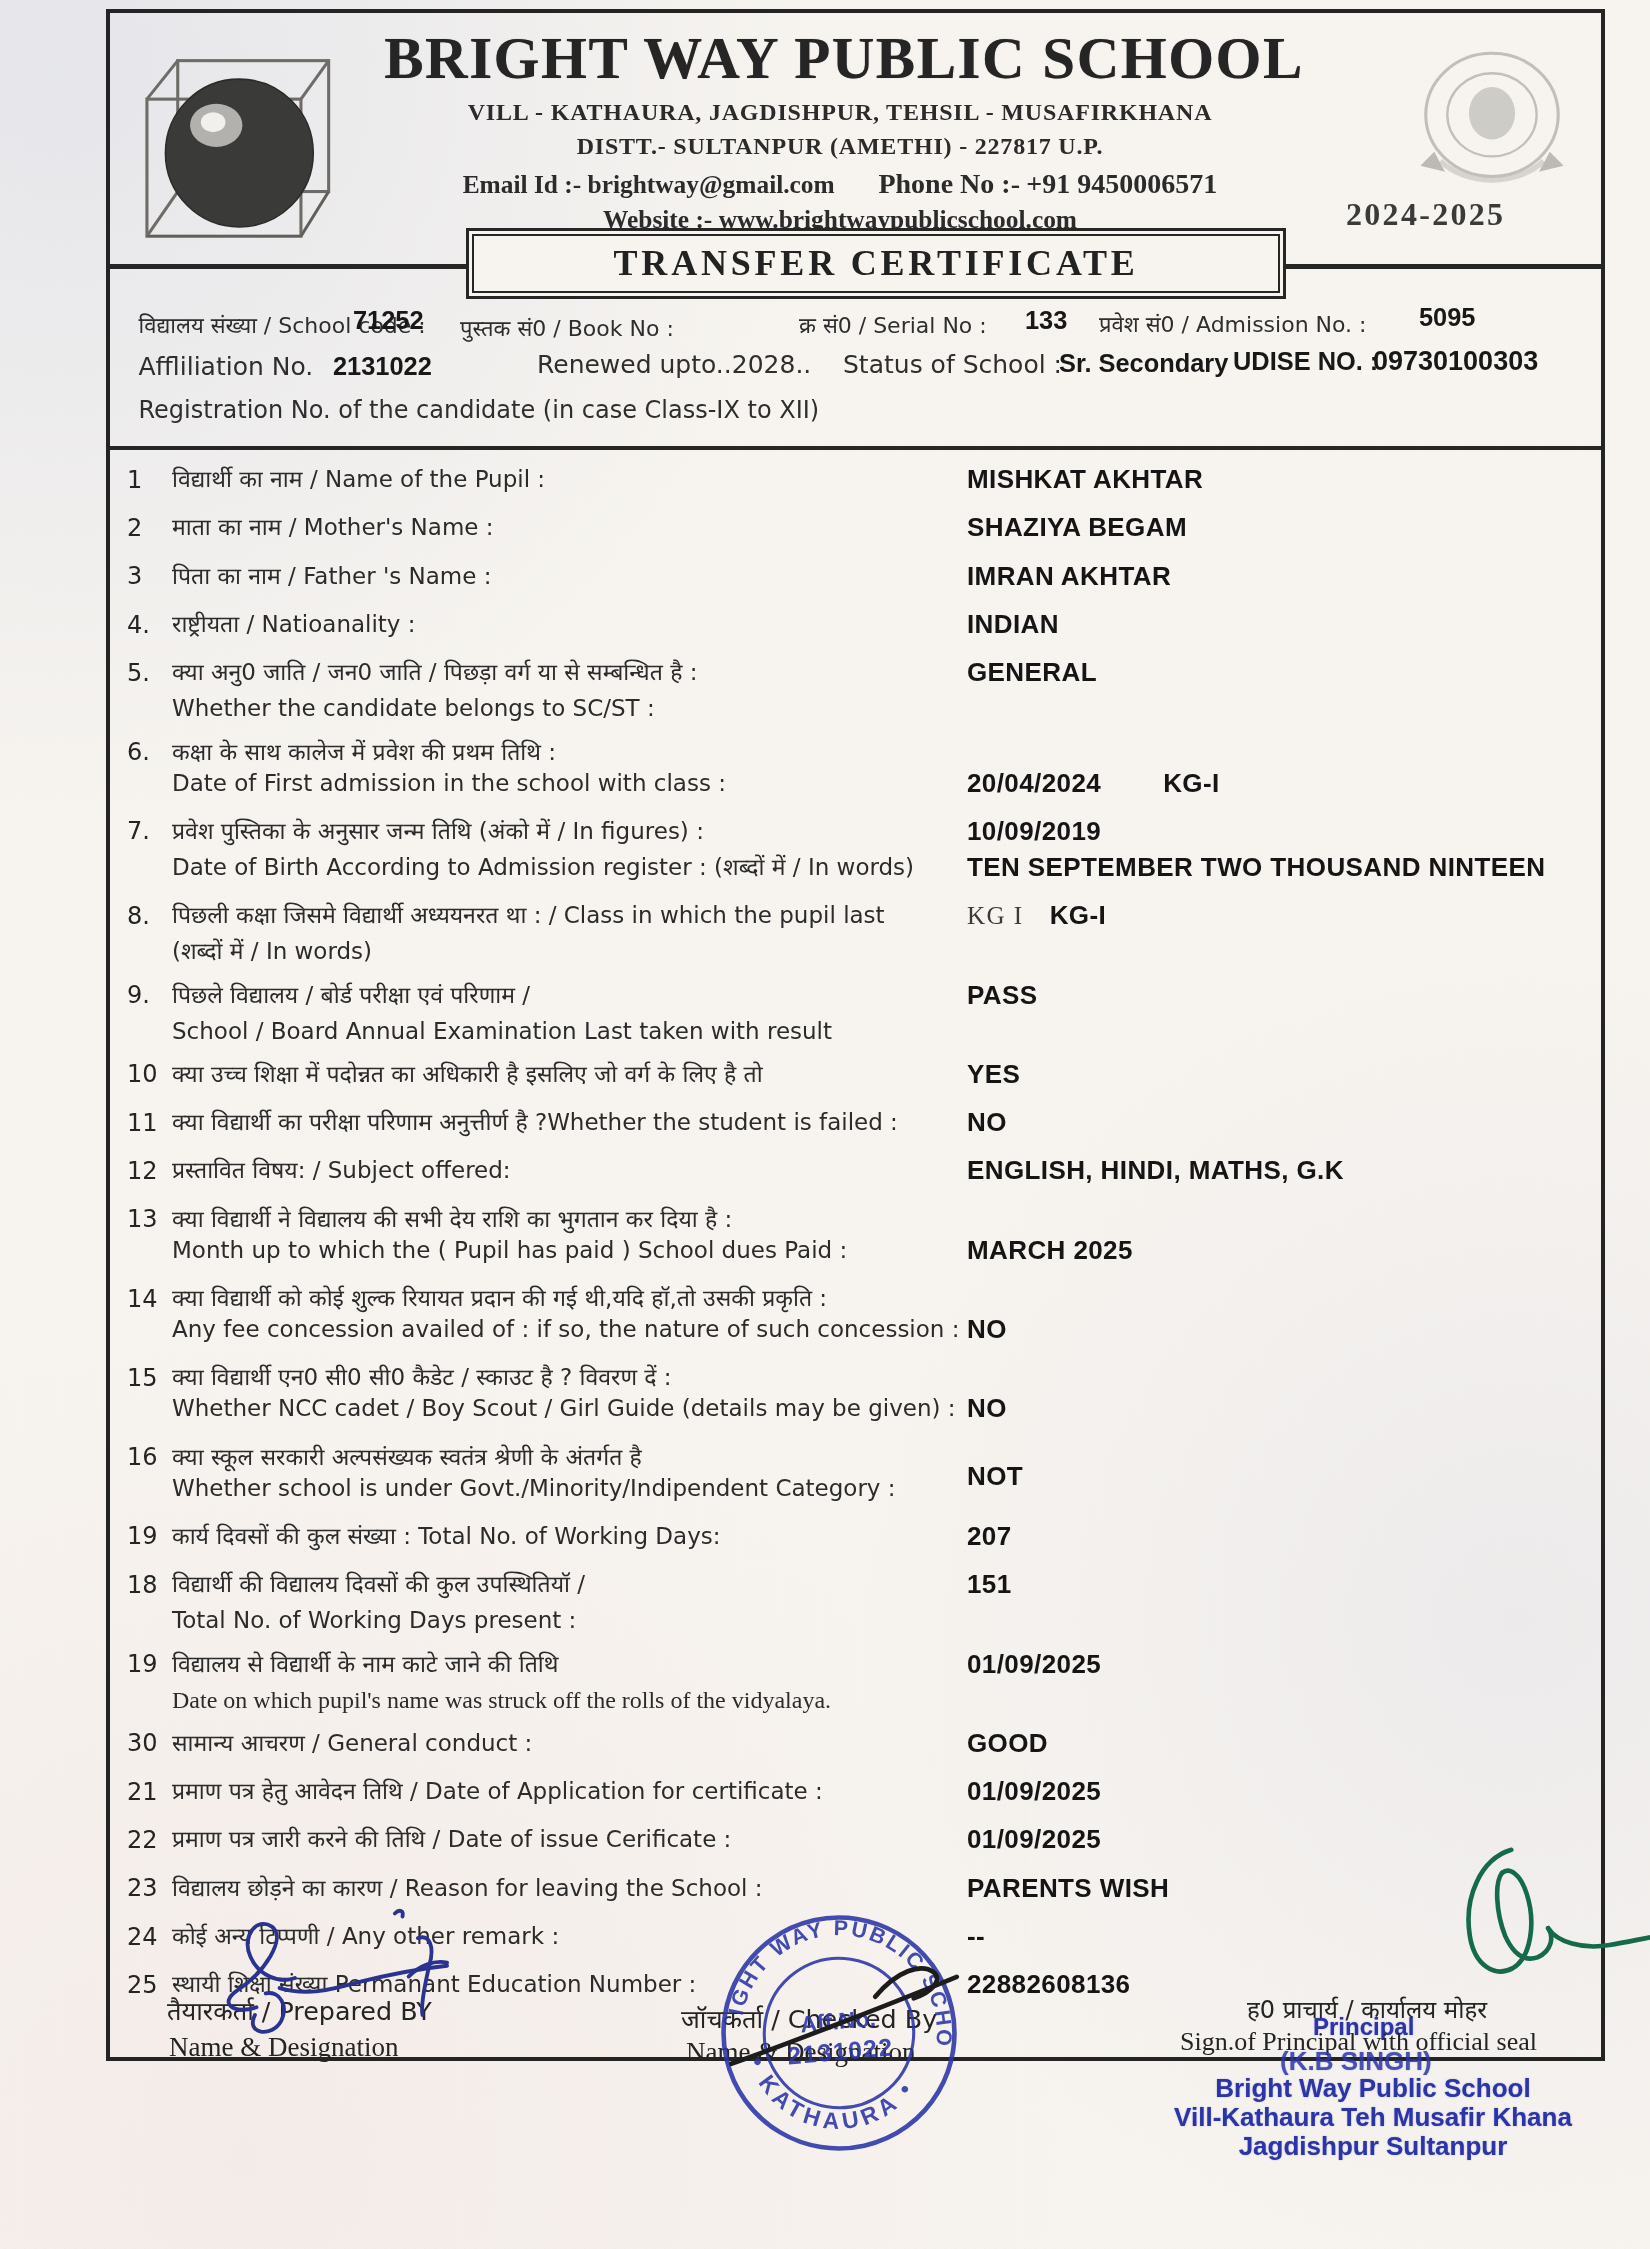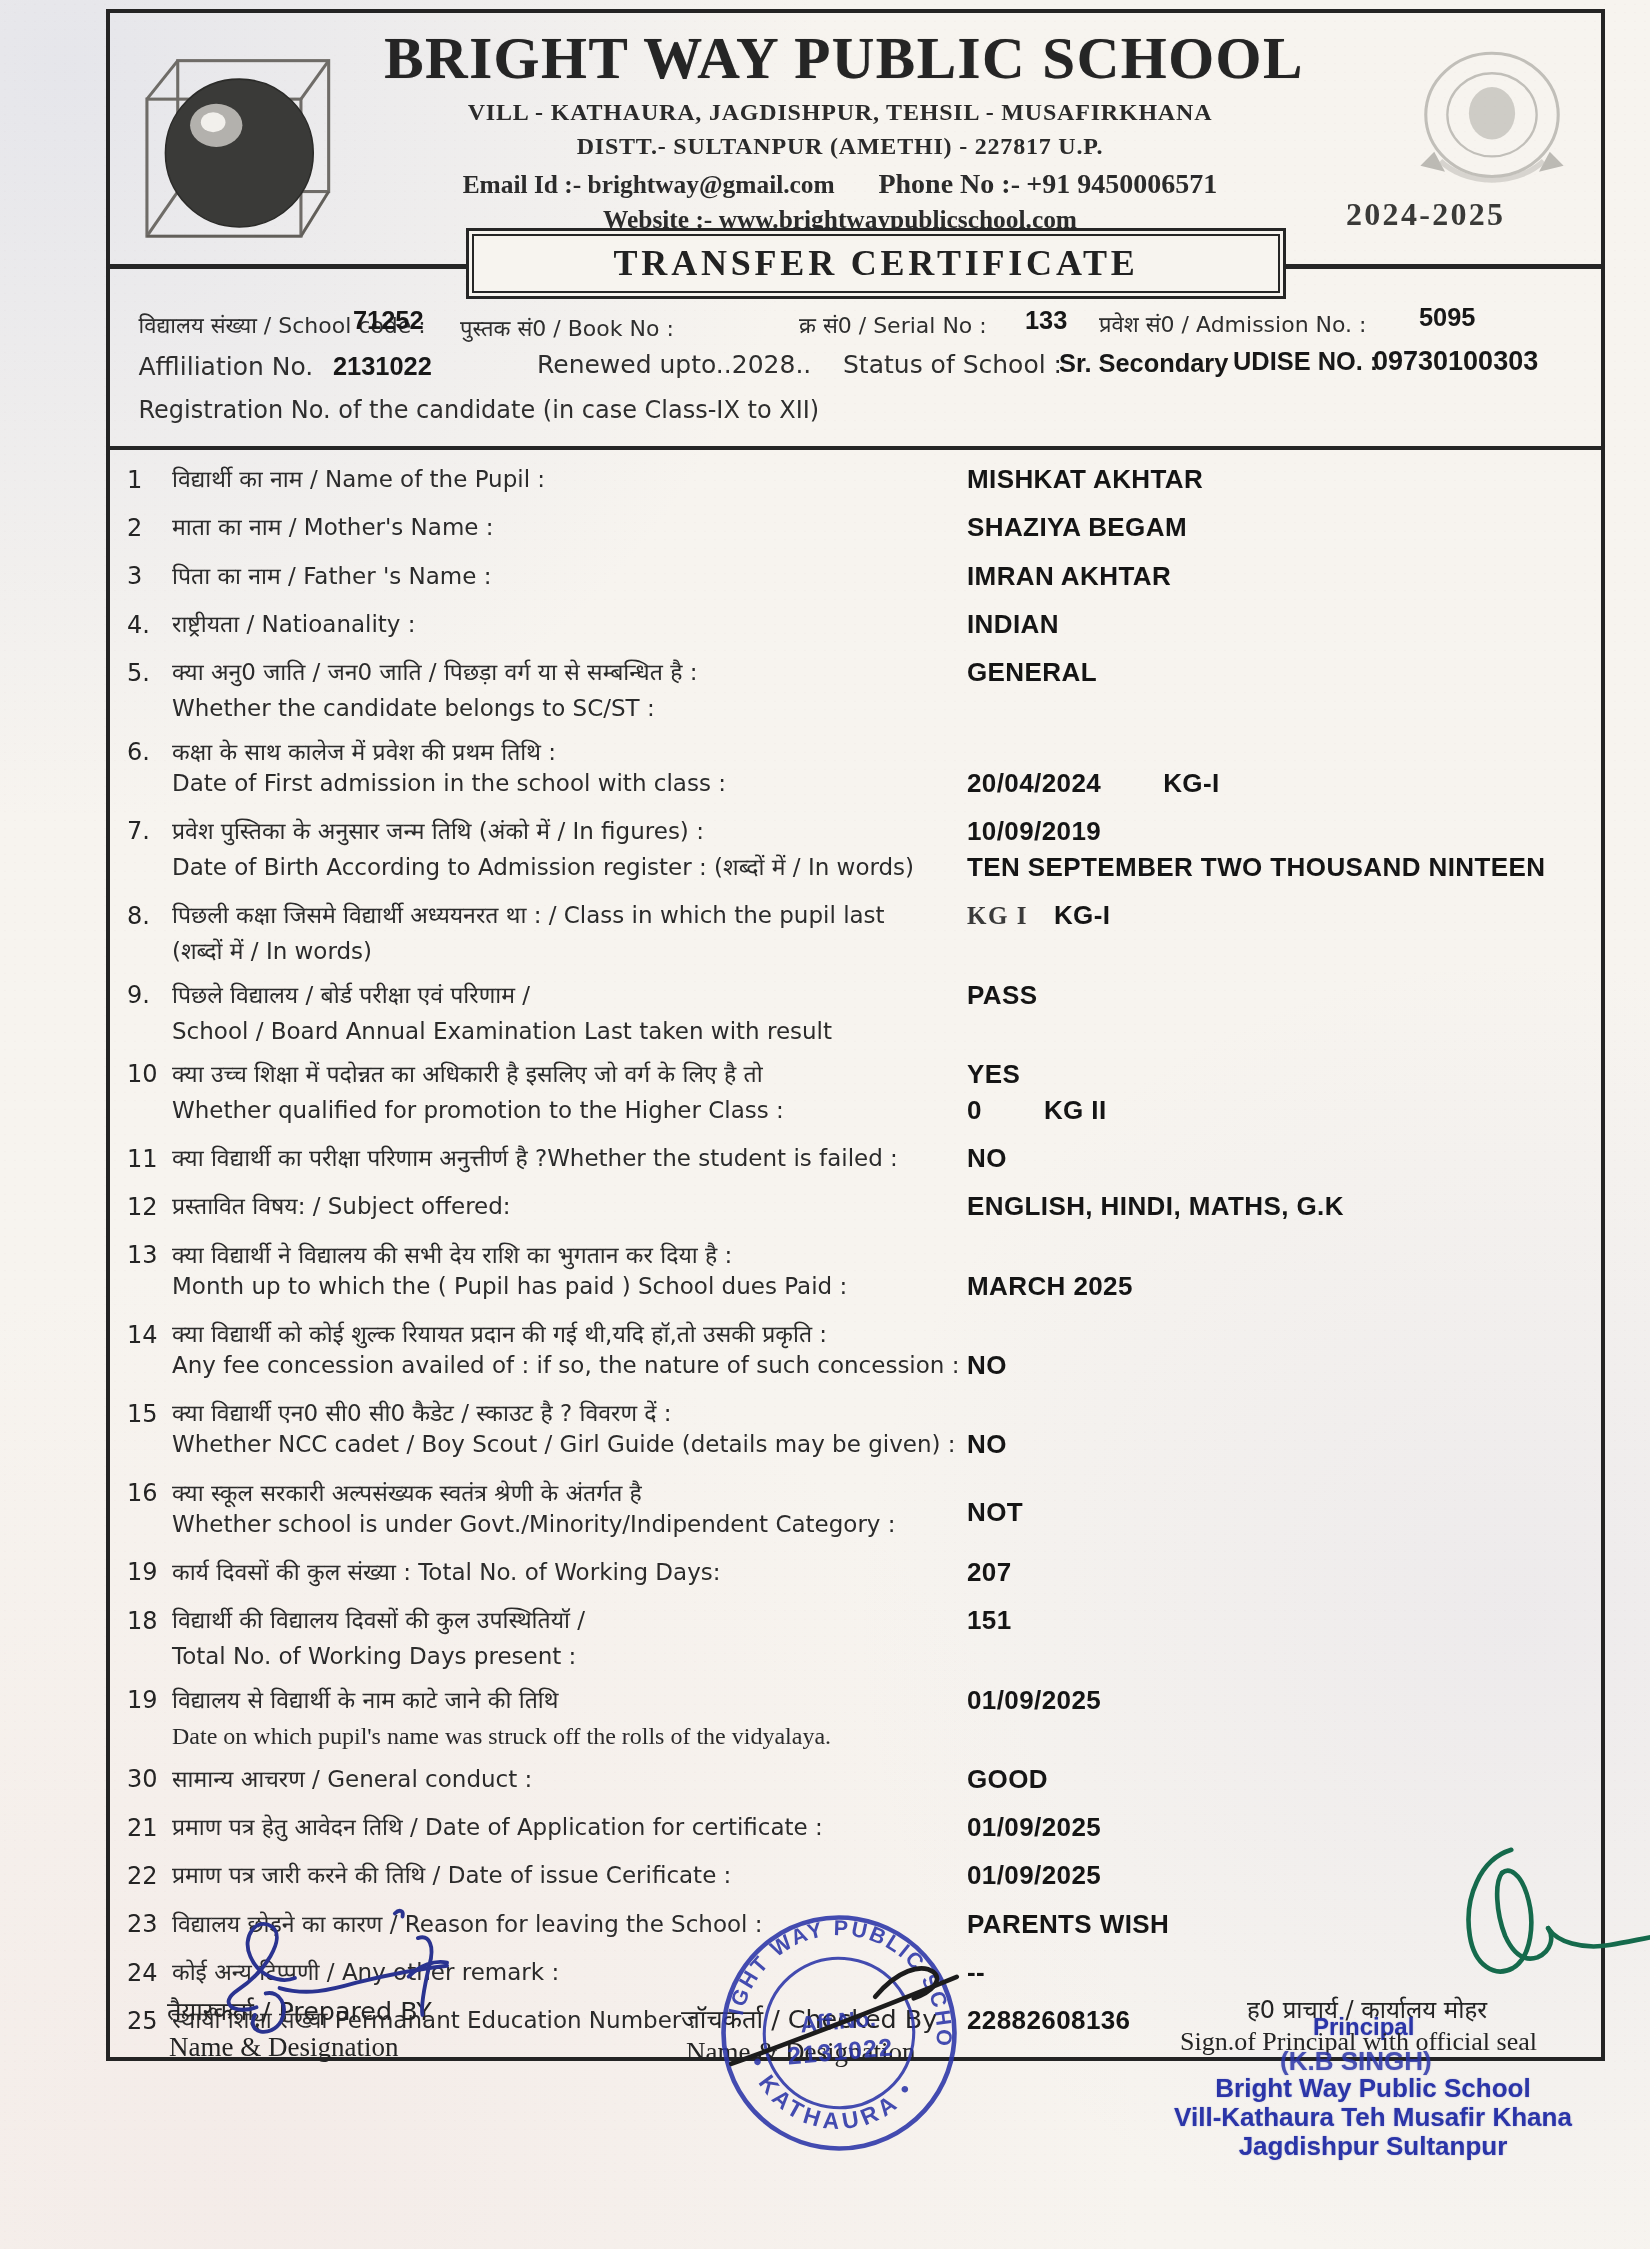--- a/index.html
+++ b/index.html
@@ -45,21 +45,21 @@
   .row{display:flex;margin-bottom:12.3px;}
   .row .num{width:45px;flex:0 0 45px;font-size:24px;color:#242424;padding-top:1.5px;}
   .row .lines{flex:1;}
   .line{display:flex;min-height:31px;line-height:31px;}
   .line .lbl{width:795px;flex:0 0 795px;font-size:23px;color:#2b2b2b;}
   .line .lbl.serif{font-family:Liberation Serif, serif;font-size:24px;}
   .line .vcell{flex:1;white-space:nowrap;}
   .val{font-family:"Liberation Sans","DejaVu Sans",sans-serif;font-weight:700;
     font-size:26px;color:#151515;letter-spacing:0.4px;}
   .val.lift{display:inline-block;transform:translateY(-12.3px);}
-  .vs{font-family:"Liberation Serif","DejaVu Serif",serif;font-weight:700;
+  .vs{font-family:"Liberation Serif","DejaVu Serif",serif;font-weight:400;
     font-size:25px;color:#3a3a3a;margin-right:26px;letter-spacing:1.5px;}
   .v2{margin-left:62px;}
   
   .foot-lbl{font-size:24px;color:#242424;white-space:nowrap;}
   .foot-serif{font-family:"Liberation Serif","DejaVu Serif",serif;font-size:27px;color:#242424;white-space:nowrap;}
   .stamp-txt{font-family:"Liberation Sans","DejaVu Sans",sans-serif;font-weight:700;
     color:#2b35a8;text-shadow:0 0 1.5px rgba(43,53,168,.45);white-space:nowrap;}
   .stamp-addr{left:1063px;width:400px;text-align:center;line-height:29px;font-size:26px;}
 </style>
 </head>
@@ -241,24 +241,20 @@
               <span class="vcell"></span>
             </div>
           </div>
         </div>
         <div class="row">
           <span class="num">10</span>
           <div class="lines">
             <div class="line">
               <span class="lbl">क्या उच्च शिक्षा में पदोन्नत का अधिकारी है इसलिए जो वर्ग के लिए है तो</span>
               <span class="vcell"><span class="val">YES</span></span>
-            </div>
-            <div class="line">
-              <span class="lbl">Whether qualified for promotion to the  Higher Class :</span>
-              <span class="vcell"><span class="val">0</span><span class="val v2">KG II</span></span>
             </div>
           </div>
         </div>
         <div class="row">
           <span class="num">11</span>
           <div class="lines">
             <div class="line">
               <span class="lbl">क्या विद्यार्थी का परीक्षा परिणाम अनुत्तीर्ण है ?Whether the student is failed :</span>
               <span class="vcell"><span class="val">NO</span></span>
             </div>

